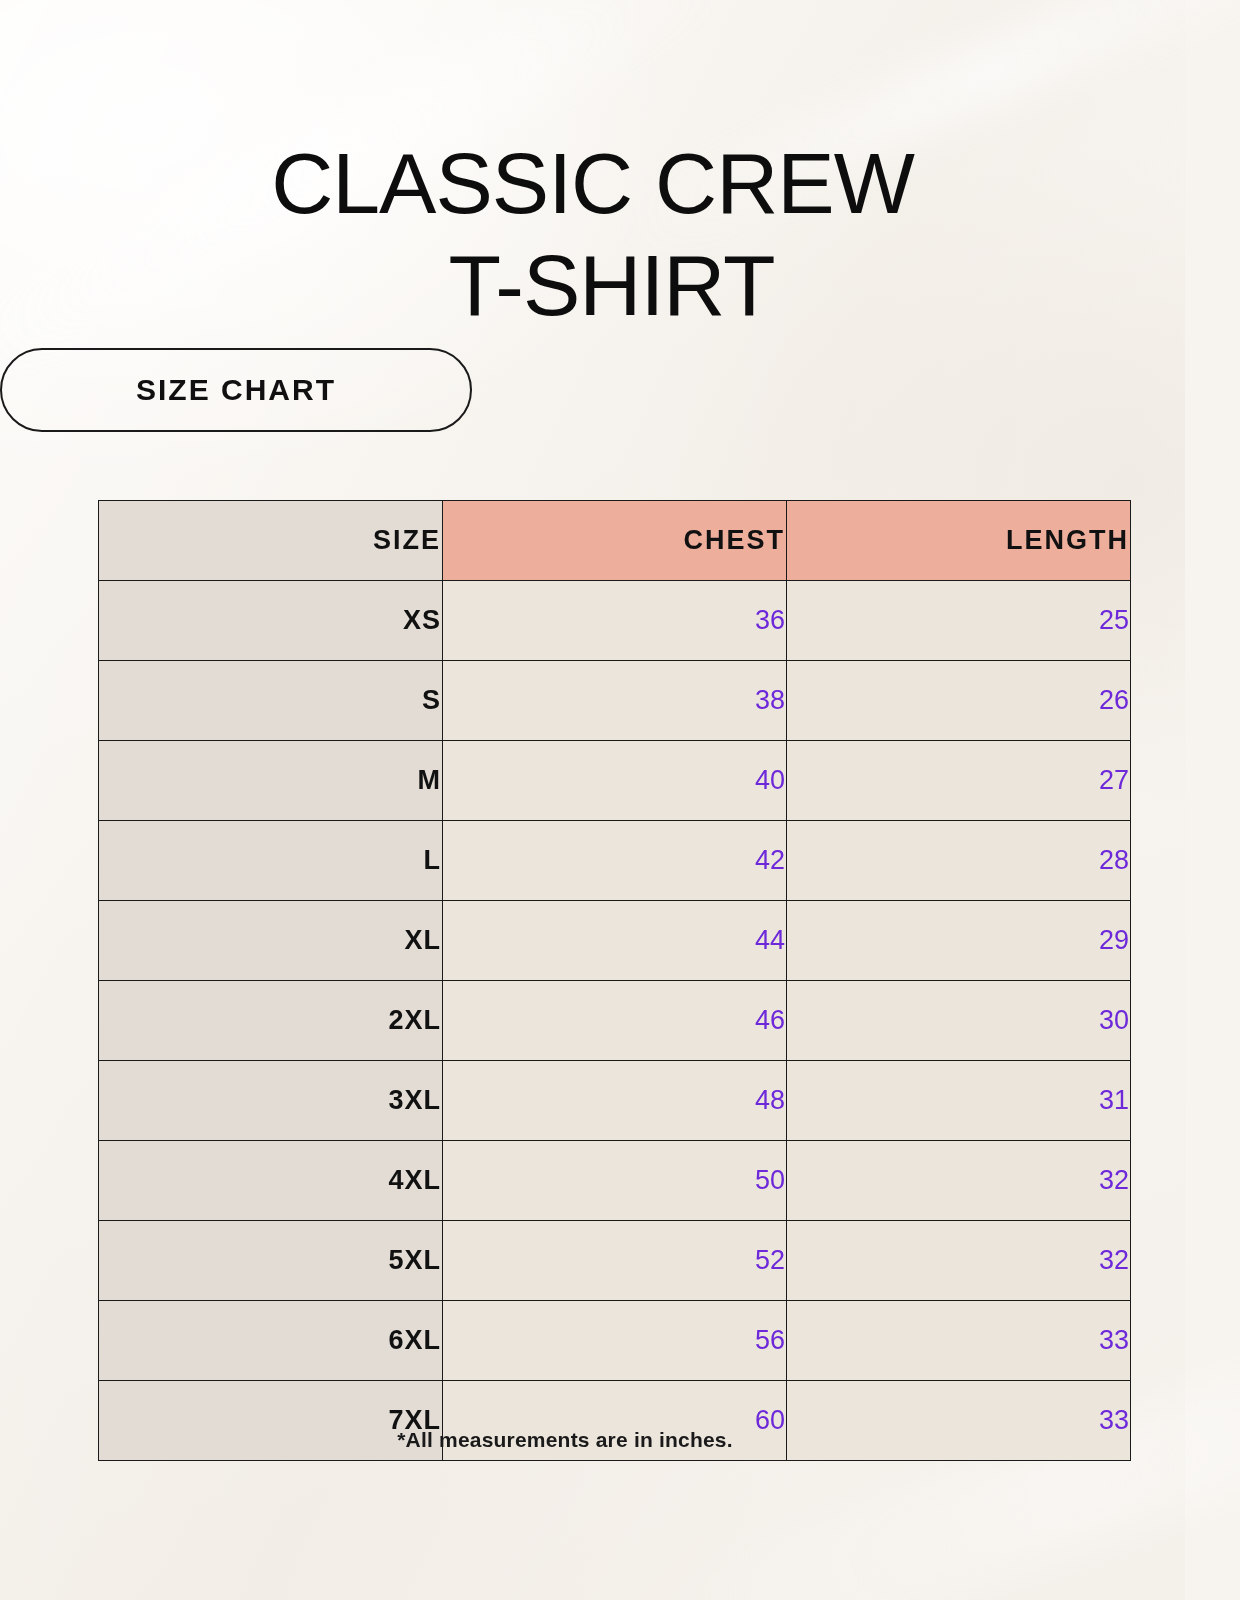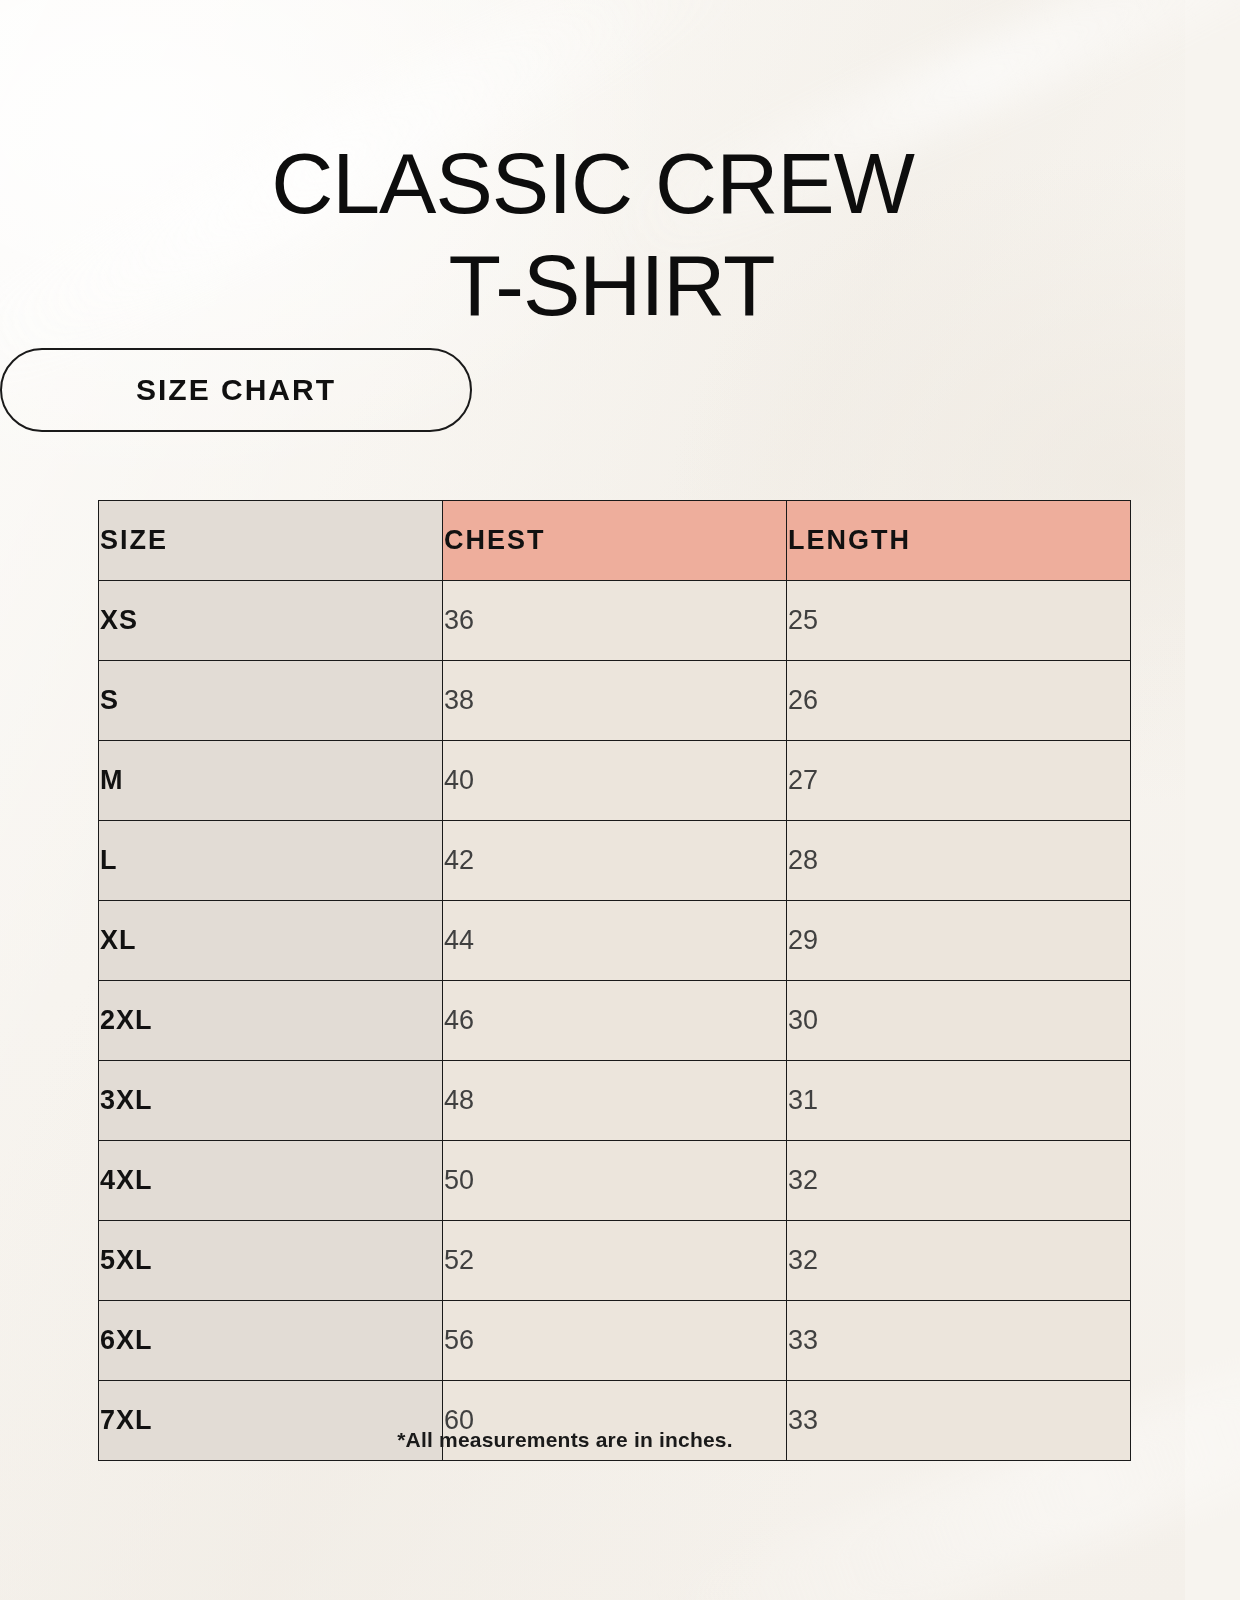--- a/index.html
+++ b/index.html
@@ -90,21 +90,21 @@
   }
   table.size-table {
     border-collapse: collapse;
     width: 1032px;
     table-layout: fixed;
   }
   table.size-table th,
   table.size-table td {
     border: 1.5px solid #1a1a1a;
     height: 77px;
-    text-align: left;
+    text-align: right;
     vertical-align: middle;
   }
   col.c-size { width: 344px; }
   col.c-chest { width: 344px; }
   col.c-length { width: 344px; }
 
   th.h-size {
     background: #e2dcd5;
     font-size: 27px;
     font-weight: 700;
@@ -122,21 +122,21 @@
     background: #e2dcd5;
     font-size: 27px;
     font-weight: 700;
     letter-spacing: 1px;
     color: #111;
   }
   td.cell-val {
     background: #ece5dc;
     font-size: 27px;
     font-weight: 400;
-    color: #404040;
+    color: #6d28d9;
   }
 
   .footnote {
     position: absolute;
     top: 1428px;
     left: 0;
     width: 1130px;
     text-align: center;
     font-size: 21px;
     font-weight: 700;

